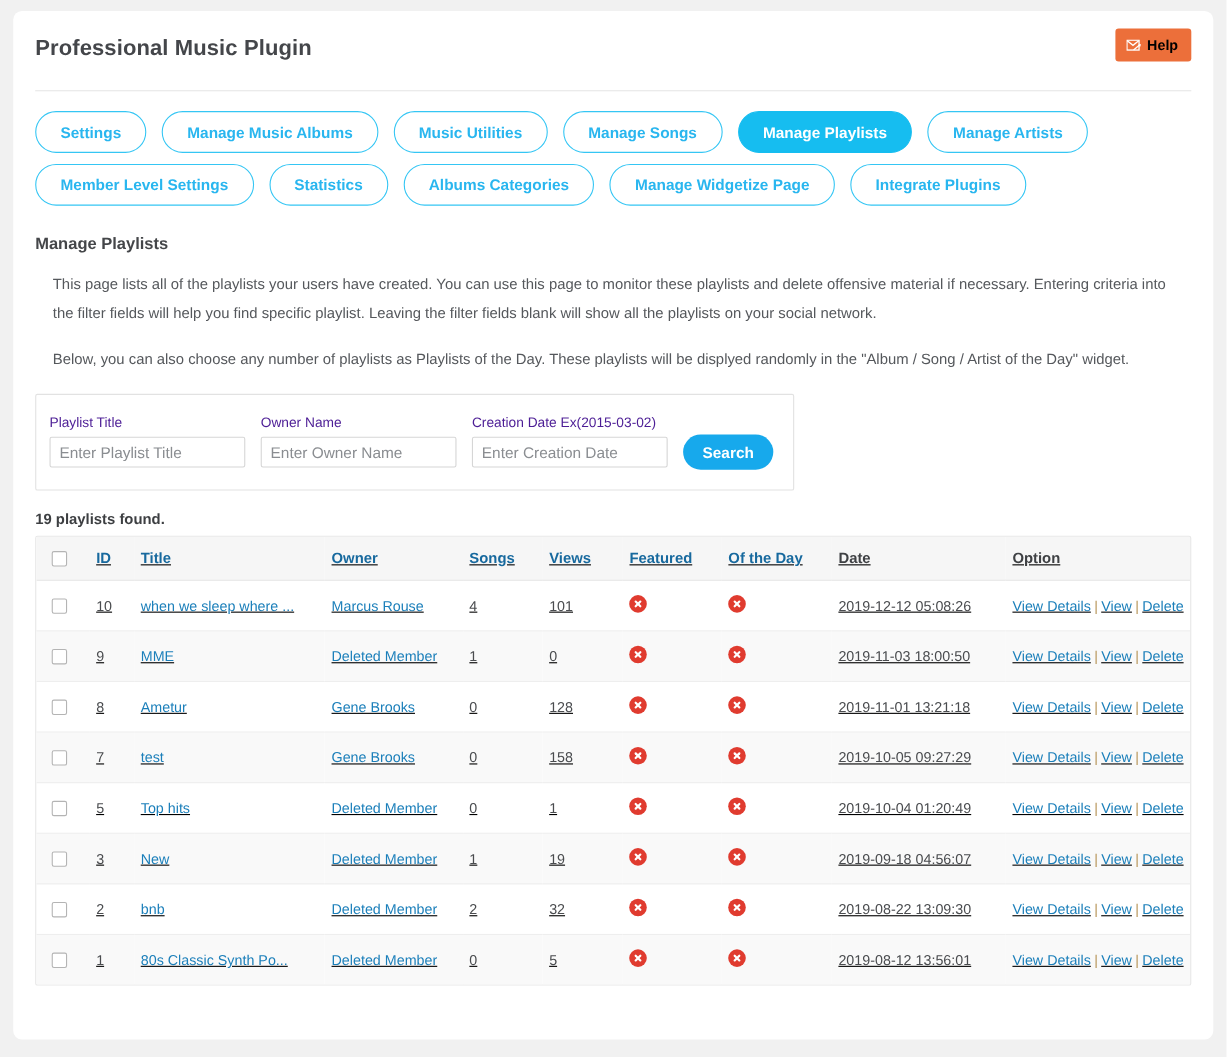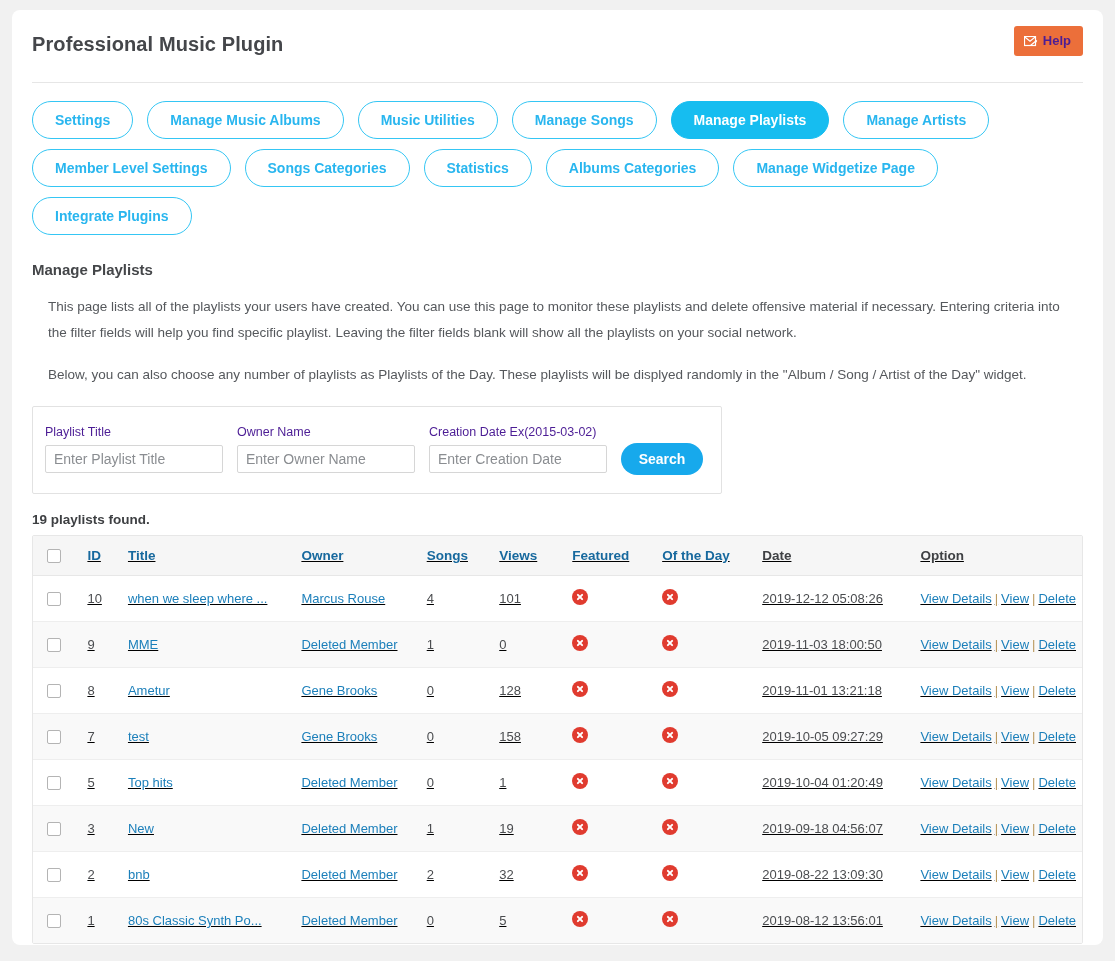--- a/index.html
+++ b/index.html
@@ -39,21 +39,21 @@
     color: #44464a;
     letter-spacing: 0.1px;
     margin: 0;
     line-height: 24px;
   }
   .help-btn {
     position: absolute;
     right: 20px;
     top: 16px;
     background: #ec6f3a;
-    color: #4c1d95;
+    color: #000000;
     font-size: 13px;
     font-weight: bold;
     border: none;
     border-radius: 3px;
     padding: 8px 12px 8px 10px;
     display: flex;
     align-items: center;
     gap: 5px;
     cursor: pointer;
     line-height: 14px;
@@ -270,21 +270,20 @@
   <div class="hr"></div>
 
   <div class="tabs" id="tabs">
       <button class="tab">Settings</button>
       <button class="tab">Manage Music Albums</button>
       <button class="tab">Music Utilities</button>
       <button class="tab">Manage Songs</button>
       <button class="tab active">Manage Playlists</button>
       <button class="tab">Manage Artists</button>
       <button class="tab">Member Level Settings</button>
-      <button class="tab">Songs Categories</button>
       <button class="tab">Statistics</button>
       <button class="tab">Albums Categories</button>
       <button class="tab">Manage Widgetize Page</button>
       <button class="tab">Integrate Plugins</button>
     </div>
 
   <div class="section">
     <div class="section-title">Manage Playlists</div>
     <p class="desc">This page lists all of the playlists your users have created. You can use this page to monitor these playlists and delete offensive material if necessary. Entering criteria into the filter fields will help you find specific playlist. Leaving the filter fields blank will show all the playlists on your social network.</p>
     <p class="desc">Below, you can also choose any number of playlists as Playlists of the Day. These playlists will be displyed randomly in the "Album / Song / Artist of the Day" widget.</p>

